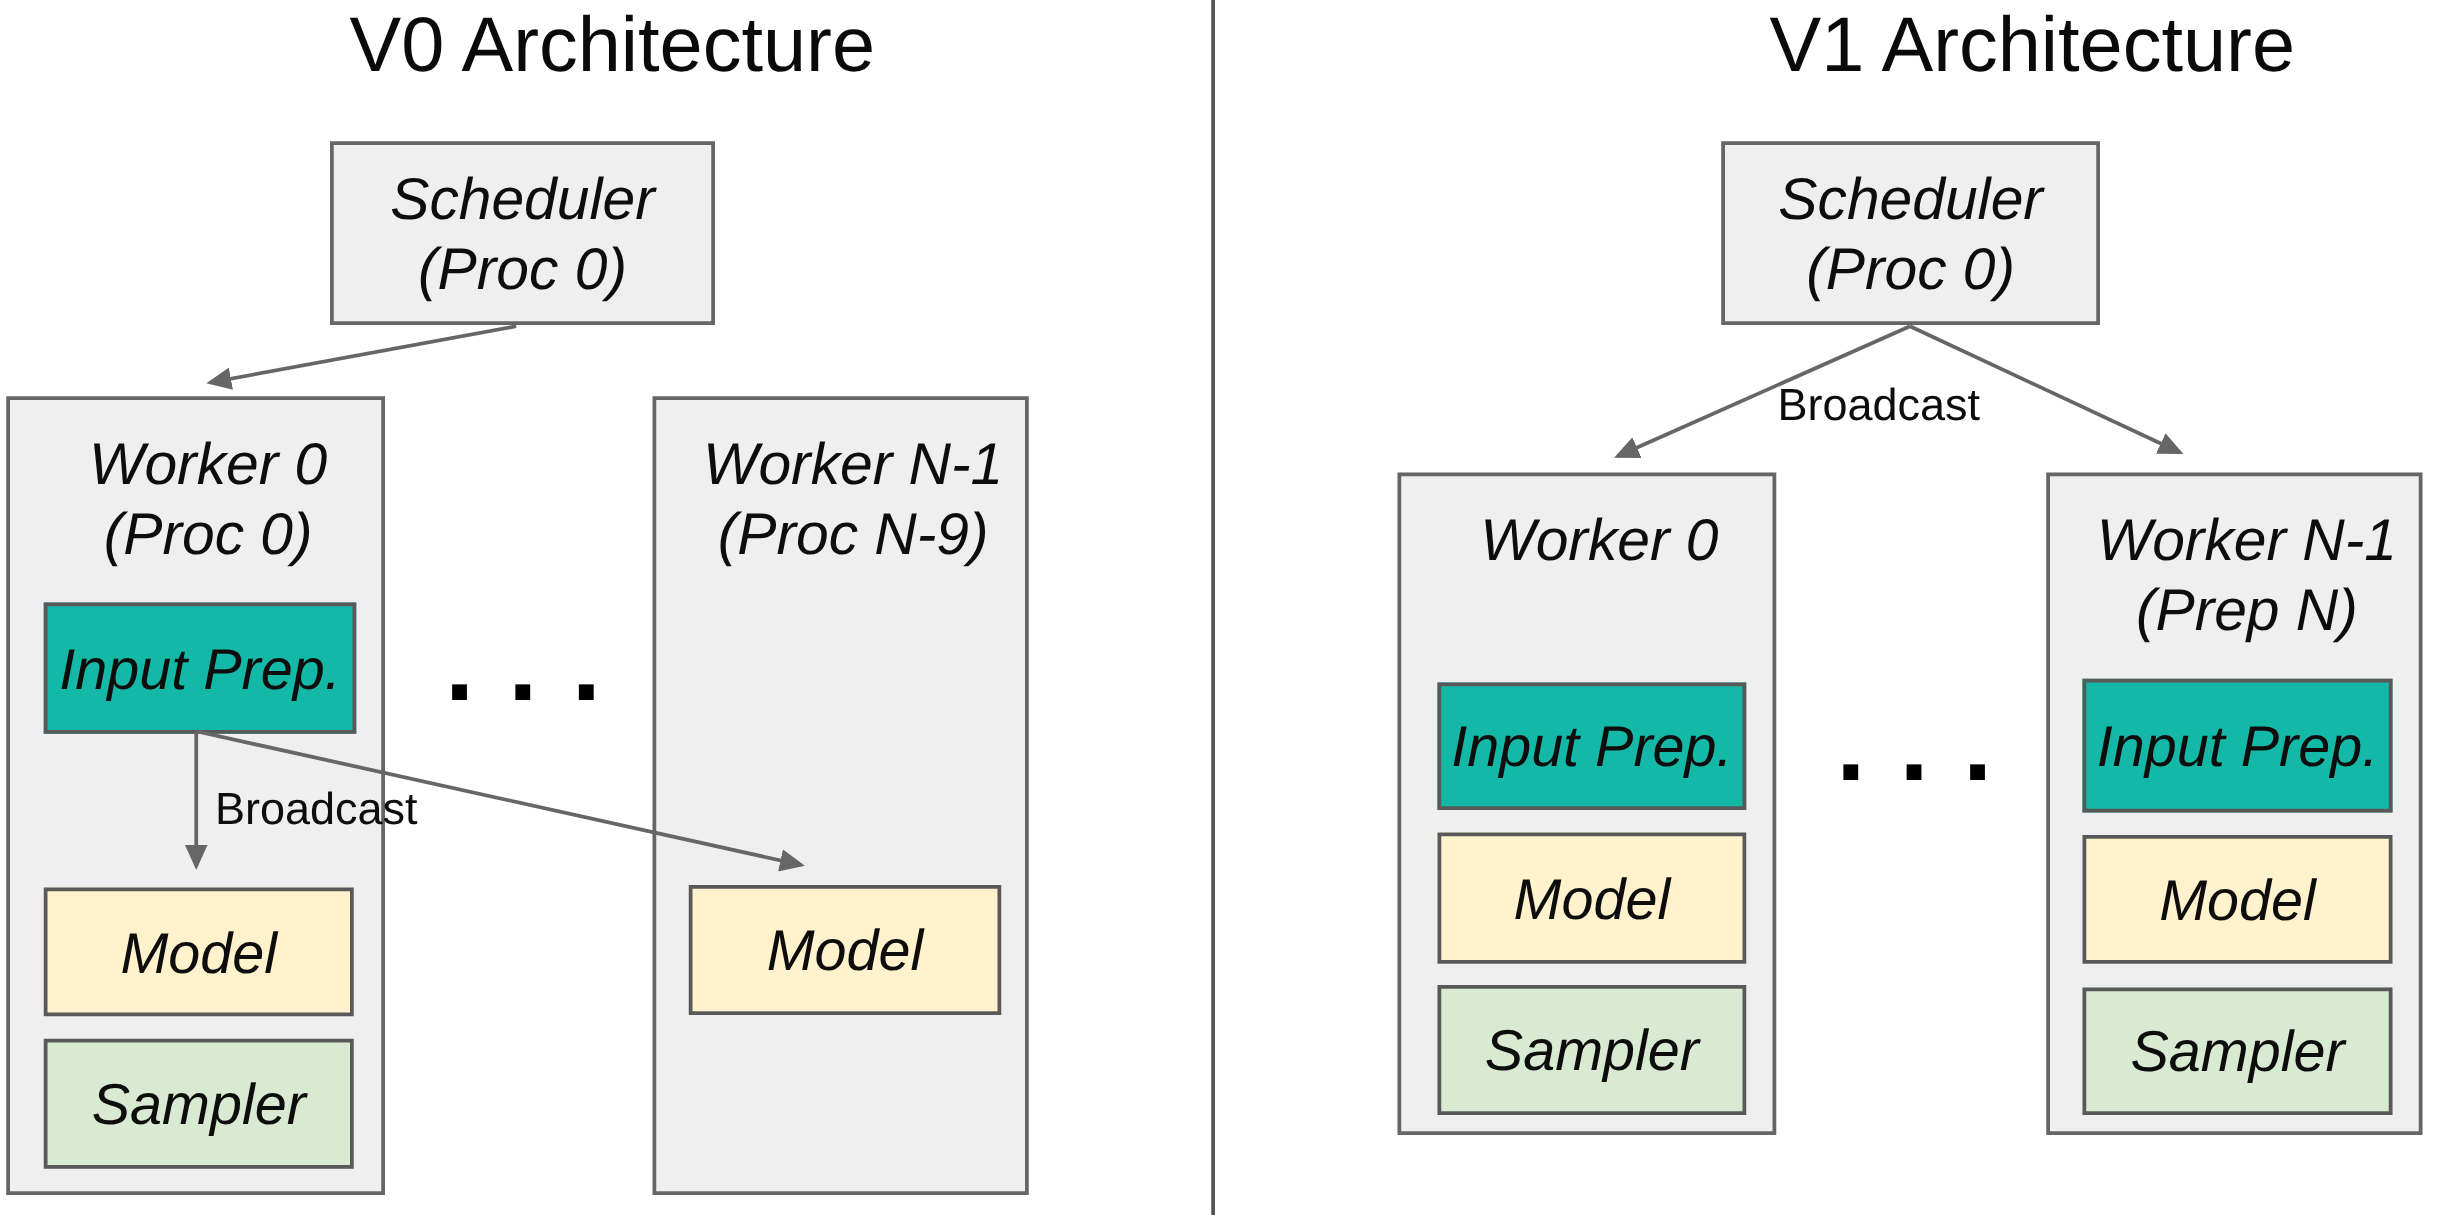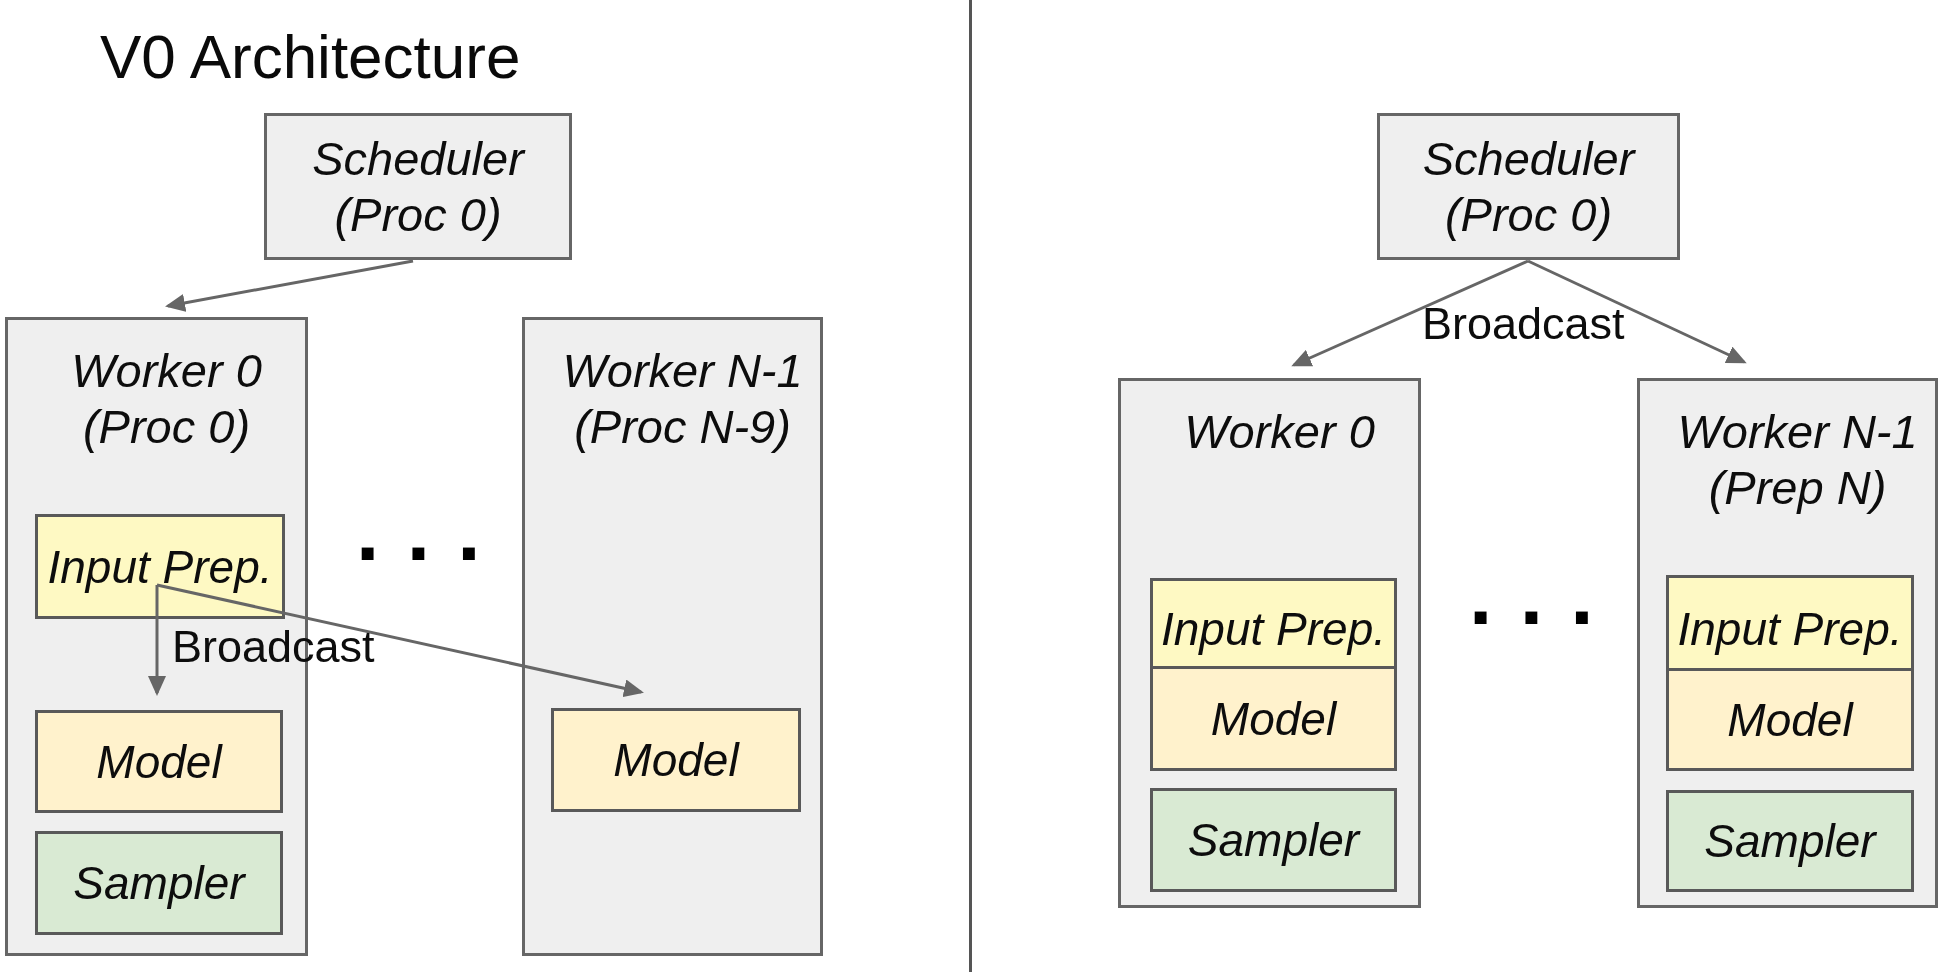--- a/index.html
+++ b/index.html
@@ -7,27 +7,26 @@
     position:relative;
     width:1954px;height:972px;
     background:#ffffff;
     font-family:"Liberation Sans", sans-serif;
     color:#0d0d0d;
     overflow:hidden;
   }
   .title{
     position:absolute;
     width:600px;
-    text-align:left;
+    text-align:right;
     font-size:62px;
     line-height:74px;
     color:#0a0a0a;
     white-space:nowrap;
     z-index:1;
-    margin-top:20px;
   }
   .box{
     position:absolute;
     box-sizing:border-box;
     background:#efefef;
     border:3px solid #666666;
     z-index:1;
     font-style:italic;
   }
   .scheduler{
@@ -45,36 +44,36 @@
   }
   .subbox{
     position:absolute;
     box-sizing:border-box;
     border:3px solid #595959;
     display:flex;align-items:center;justify-content:center;
     font-size:46px;
     white-space:nowrap;
     z-index:2;
   }
-  .fill-purple{background:#fef9c3;margin-top:32px;}
+  .fill-purple{background:#14b8a6;}
   .fill-yellow{background:#fff2cc;}
   .fill-green{background:#d9ead3;}
   .dots{
     position:absolute;
     font-size:84px;
     line-height:84px;
     letter-spacing:2px;
     color:#000000;
     white-space:nowrap;
     z-index:2;
     font-weight:bold;
   }
   .broadcast{
     position:absolute;
-    font-size:45px;
+    font-size:36px;
     line-height:50px;
     white-space:nowrap;
     z-index:5;
     color:#0d0d0d;
   }
   #arrow-layer{
     position:absolute;left:0;top:0;
     width:1954px;height:972px;
     z-index:4;
     pointer-events:none;
@@ -116,20 +115,21 @@
       <div class="ln">Worker N-1</div>
       <div class="ln">(Proc N-9)</div>
     </div>
     <div class="subbox fill-yellow" style="left:26px;top:388px;width:250px;height:104px;">Model</div>
   </div>
 
   <div class="dots" style="left:356px;top:489px;">. . .</div>
 
   <div class="broadcast" style="left:172px;top:622px;">Broadcast</div>
 
+  <div class="title" style="left:1236px;top:0px;">V1 Architecture</div>
 
   <div class="box scheduler" style="left:1377px;top:113px;width:303px;height:147px;">
     <div class="ln">Scheduler</div>
     <div class="ln">(Proc 0)</div>
   </div>
 
   <div class="broadcast" style="left:1422px;top:299px;">Broadcast</div>
 
   <div class="box" style="left:1118px;top:378px;width:303px;height:530px;">
     <div class="wlabel">

